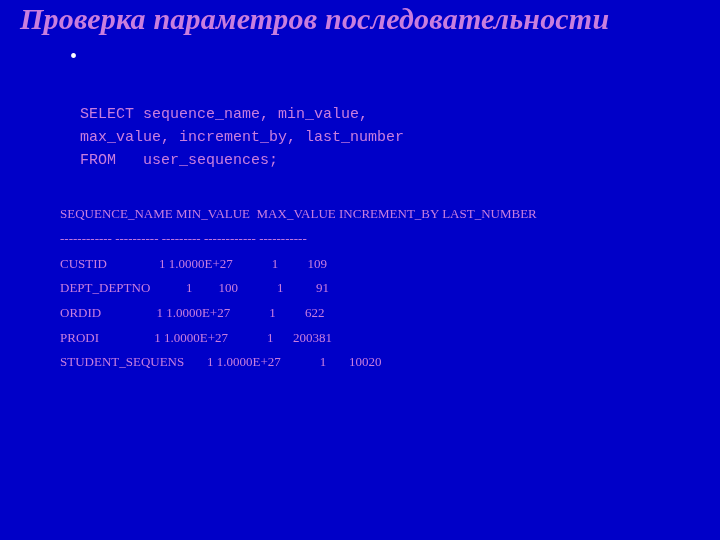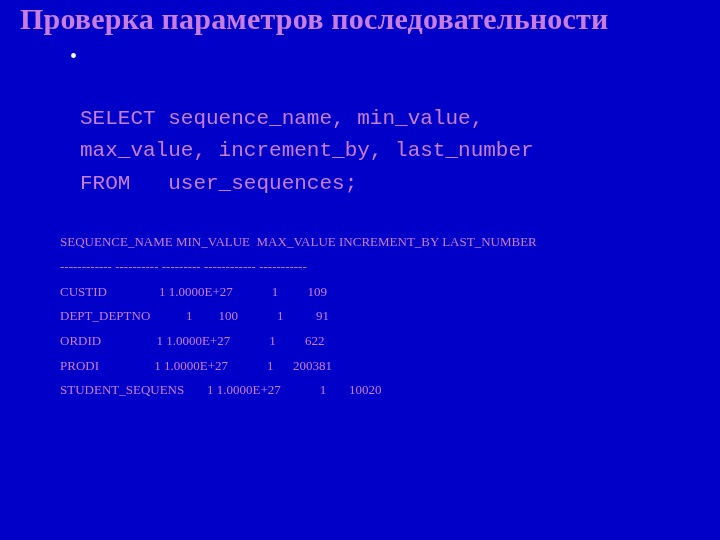--- a/index.html
+++ b/index.html
@@ -10,20 +10,21 @@
     background: #0000C8;
     font-family: "Times New Roman", Times, serif;
     color: #fff;
     overflow: hidden;
   }
   .slide {
     box-sizing: border-box;
     padding: 0 20px 20px 20px;
   }
   .title {
+    font-style: italic;
     font-weight: bold;
     font-size: 30px;
     color: #C97EDE;
     margin: 2px 0 6px 0;
     letter-spacing: 0.2px;
     line-height: 1.15;
   }
   .bullet-row {
     display: flex;
     align-items: flex-start;
@@ -36,21 +37,21 @@
     font-size: 20px;
     line-height: 26px;
     margin-right: 14px;
   }
   .bullet-text {
     line-height: 1.35;
     max-width: 560px;
   }
   .sql {
     font-family: "Courier New", Courier, monospace;
-    font-size: 21px;
+    font-size: 15px;
     color: #C97EDE;
     margin-left: 60px;
     margin-top: 34px;
     line-height: 1.55;
     white-space: pre;
   }
   .result {
     font-family: Liberation Serif, serif;
     font-size: 13px;
     color: #C97EDE;

